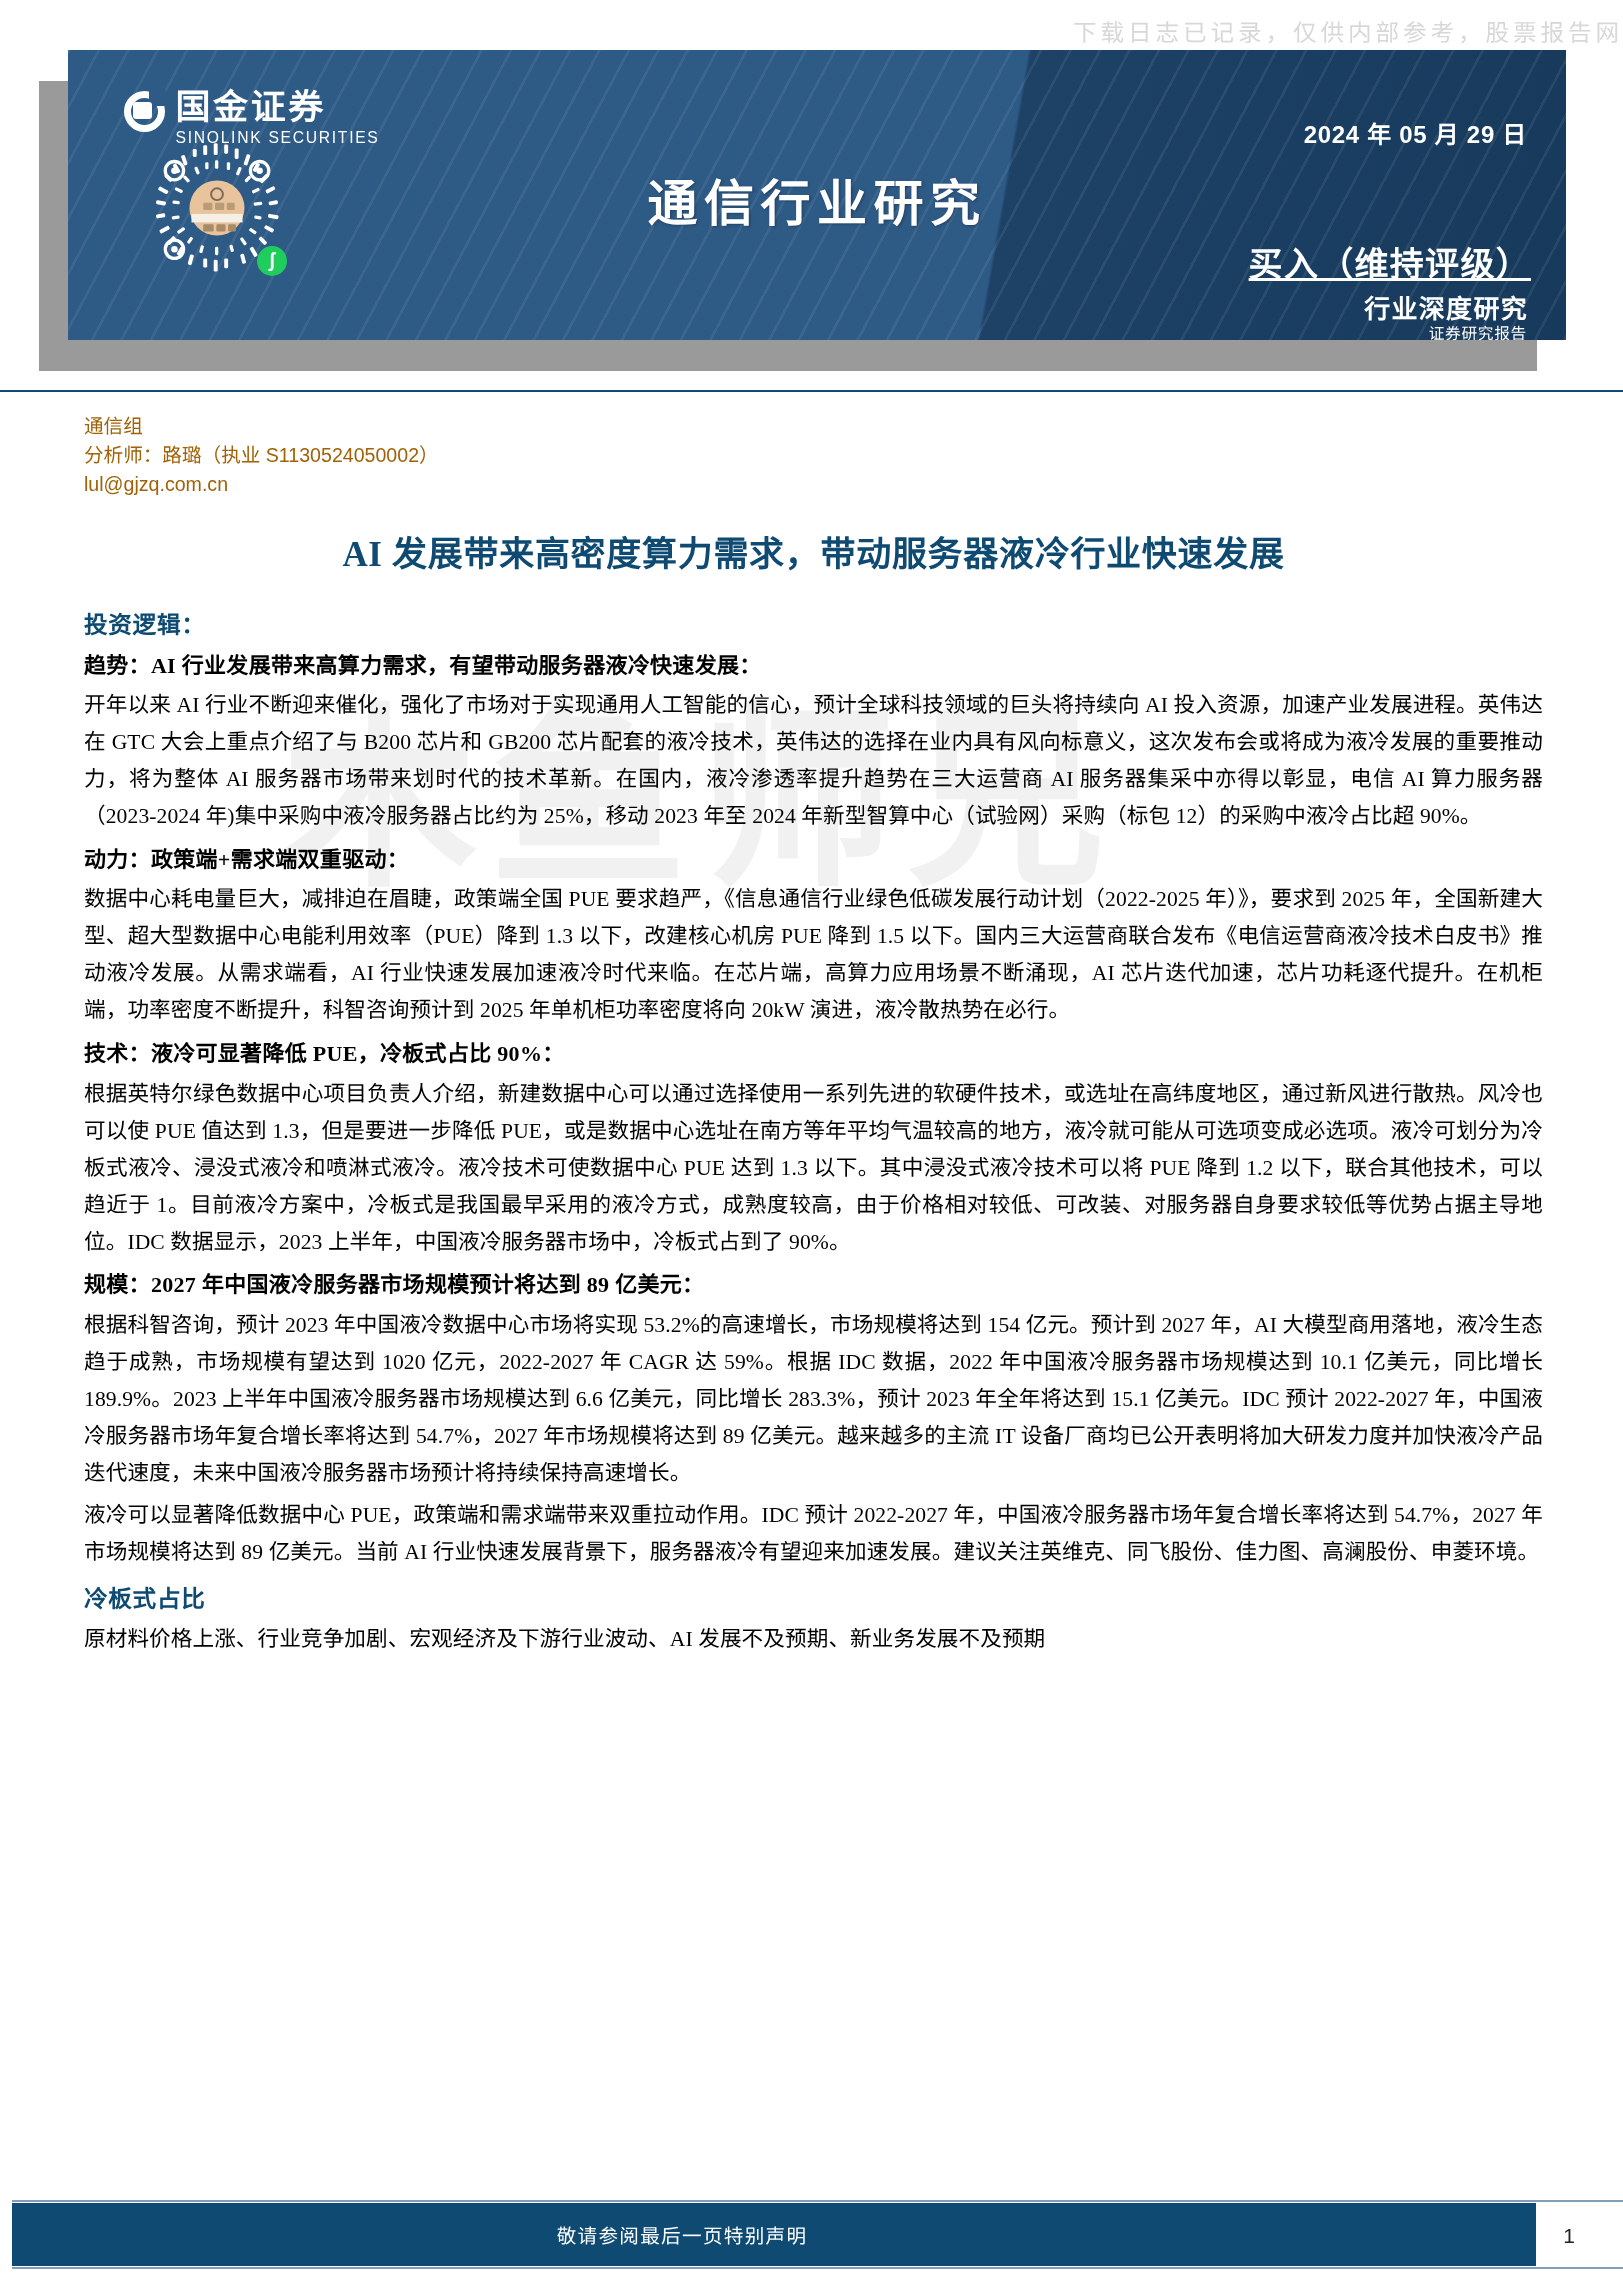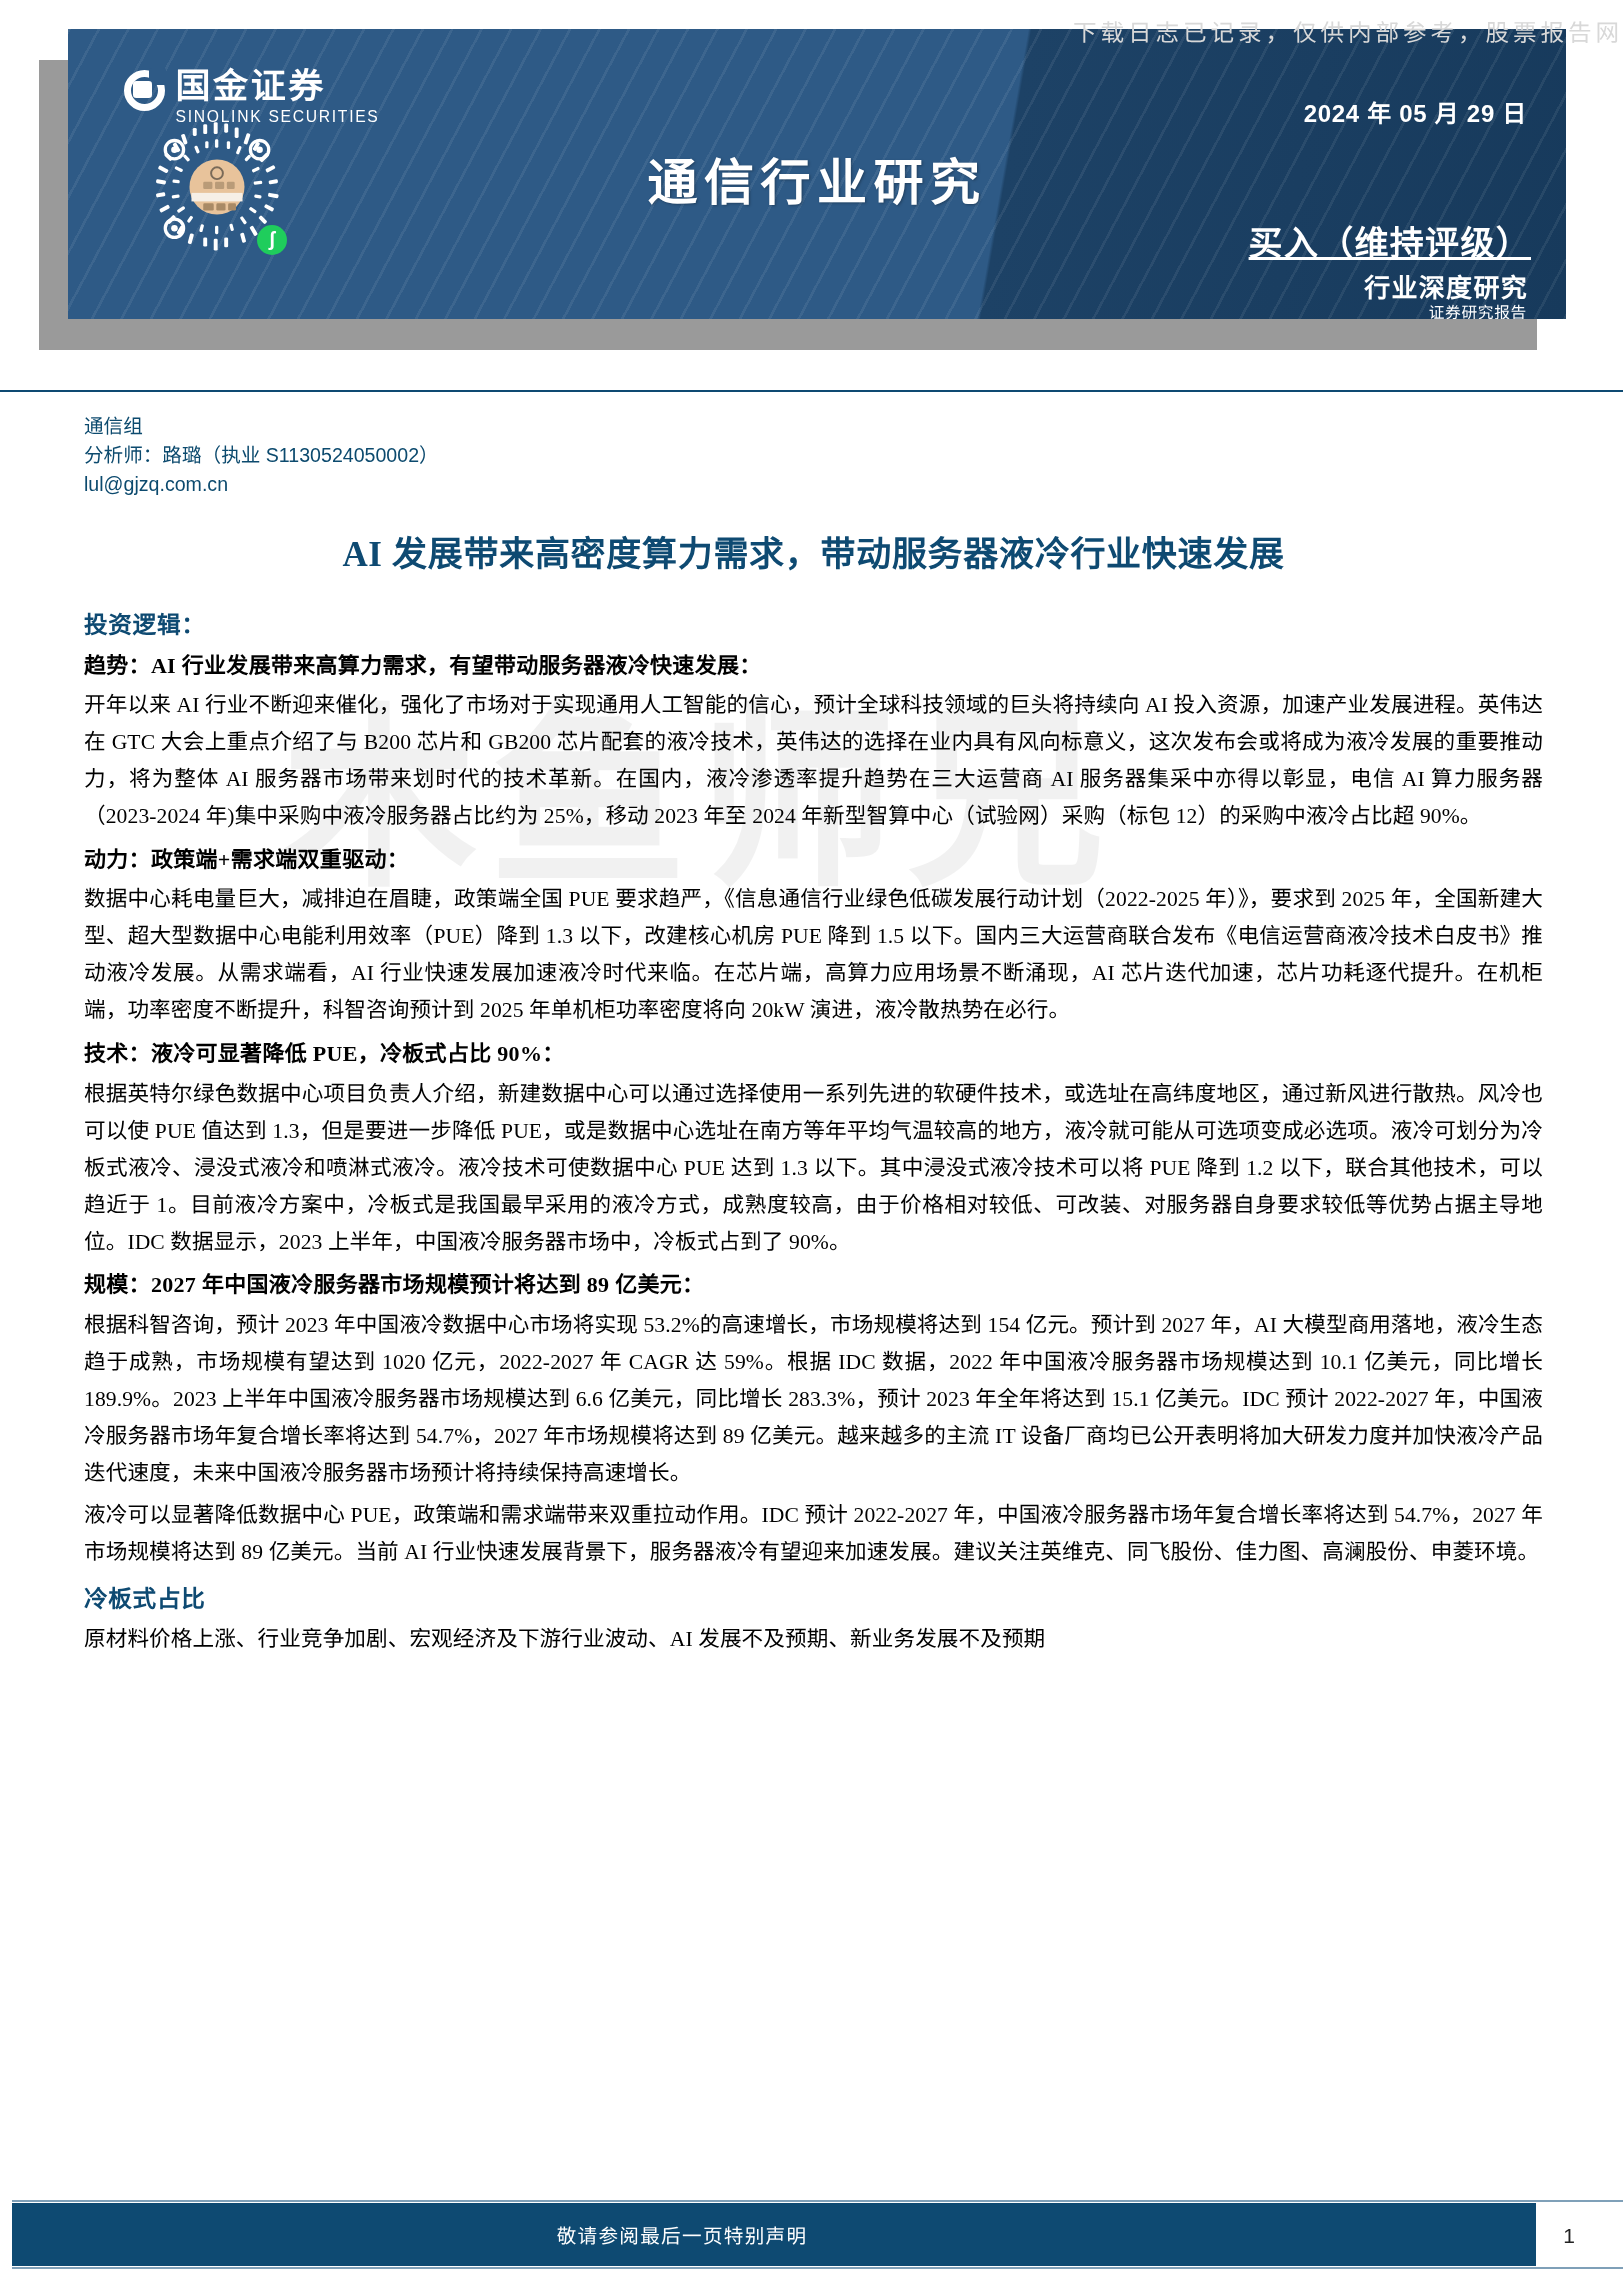--- a/index.html
+++ b/index.html
@@ -25,21 +25,21 @@
     letter-spacing: 3.9px;
     color: #d8d8d8;
     white-space: nowrap;
     z-index: 40;
     pointer-events: none;
   }
 
   
   .header-wrap {
     position: absolute;
-    top: 29px;
+    top: 50px;
     left: 68px;
     width: 1498px;
     height: 230px;
     z-index: 10;
     padding-left: 12px;
   }
   .header-shadow {
     position: absolute;
     top: 31px;
     left: -29px;
@@ -252,21 +252,21 @@
     top: 412px;
     left: 84px;
     width: 1459px;
     z-index: 6;
   }
 
   .analyst-block {
     font-family: "Liberation Sans", sans-serif;
     font-size: 19.6px;
     line-height: 29px;
-    color: #0c4a6e;
+    color: #a16207;
     margin-bottom: 29px;
   }
   .analyst-block div { white-space: nowrap; }
 
   .doc-title {
     text-align: center;
     font-family: Liberation Serif, serif;
     font-weight: bold;
     font-size: 35px;
     letter-spacing: 0.7px;

